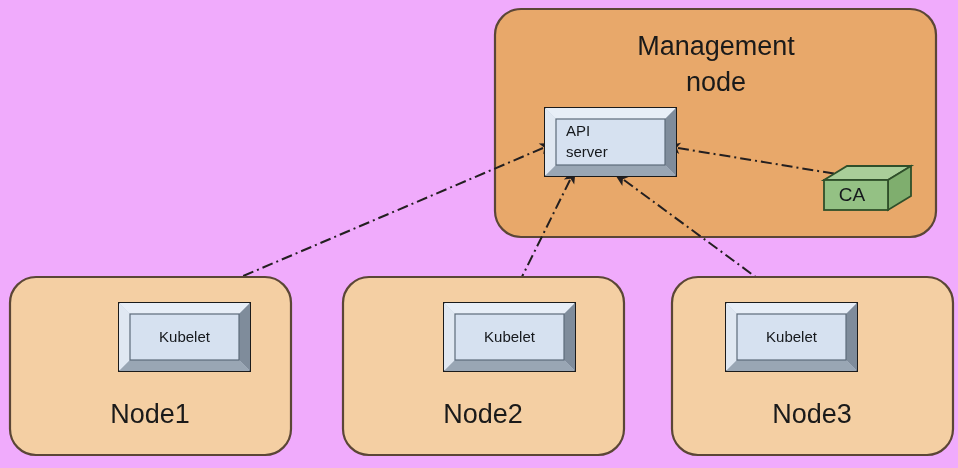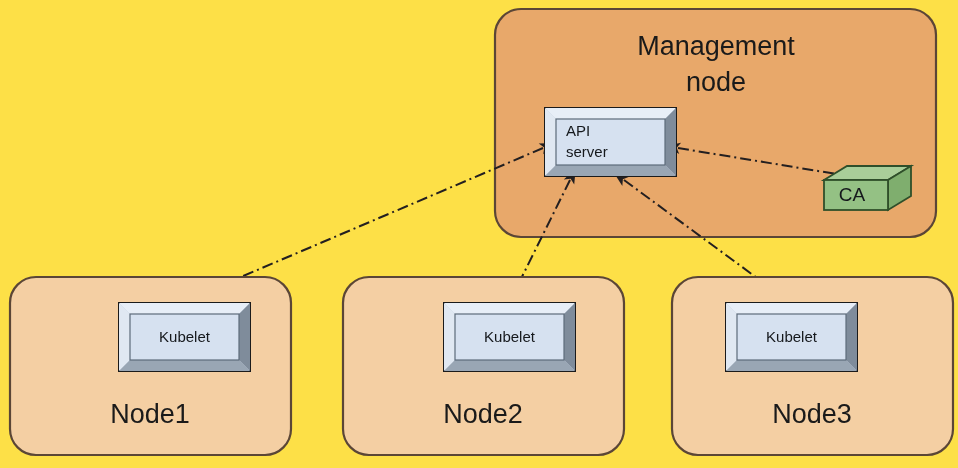--- a/index.html
+++ b/index.html
@@ -7,21 +7,21 @@
     padding: 0;
     background: #ffffff;
   }
   body {
     font-family: "Liberation Sans", sans-serif;
   }
   #canvas {
     position: relative;
     width: 958px;
     height: 468px;
-    background: #fde047;
+    background: #f0abfc;
     overflow: hidden;
   }
   #diagram-svg {
     position: absolute;
     left: 0;
     top: 0;
     width: 958px;
     height: 468px;
   }
   .container-label {

